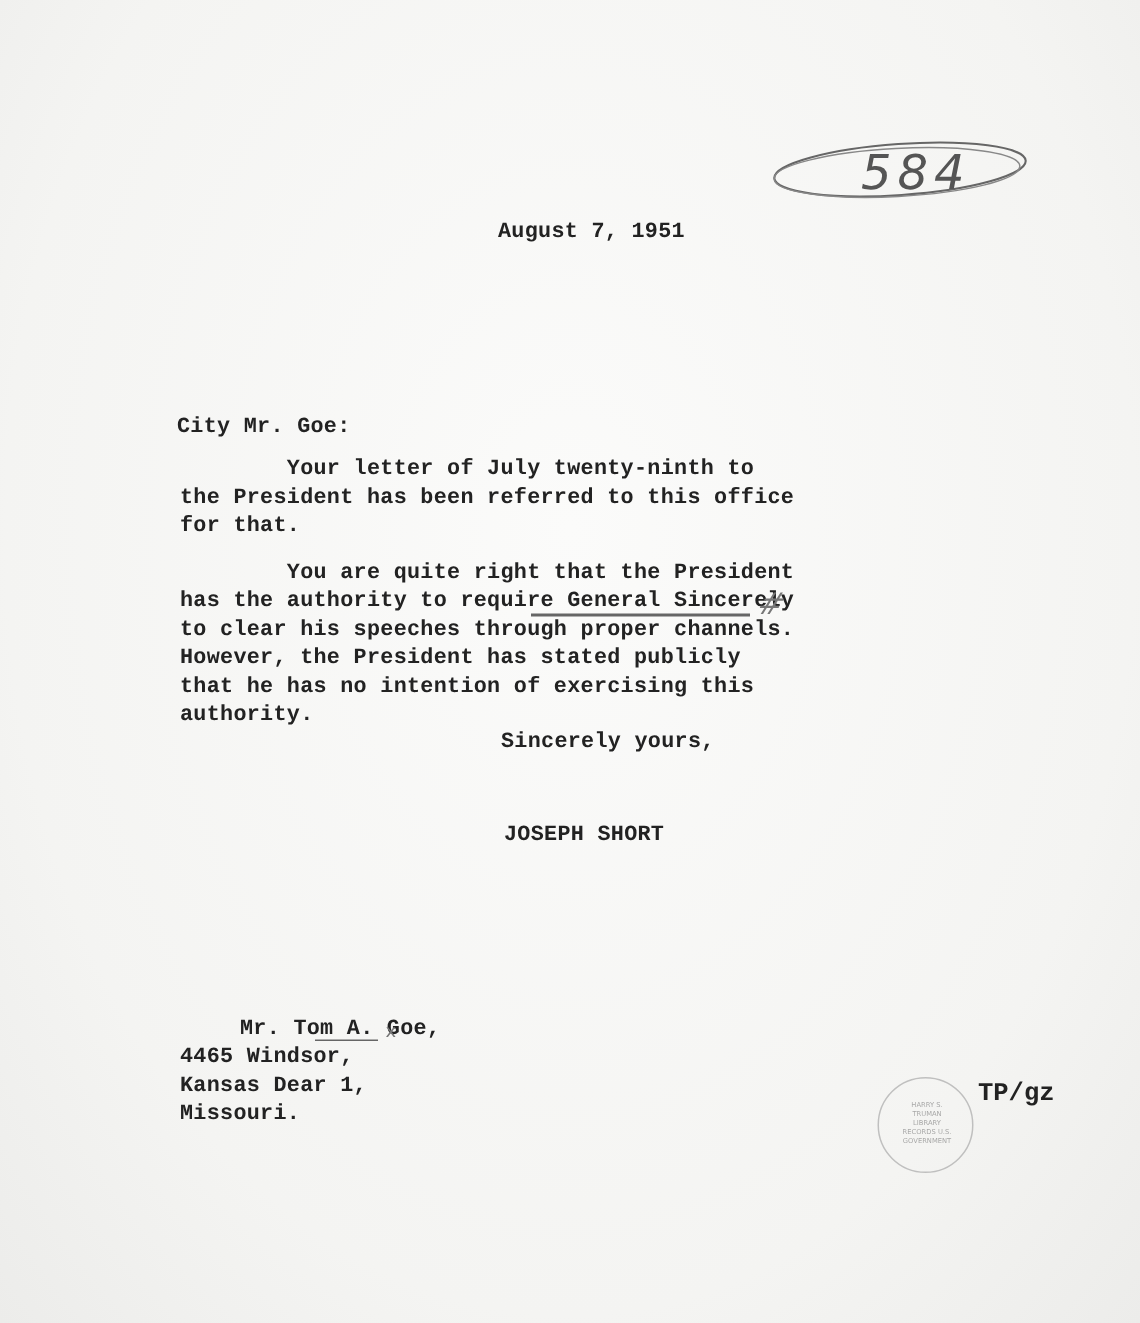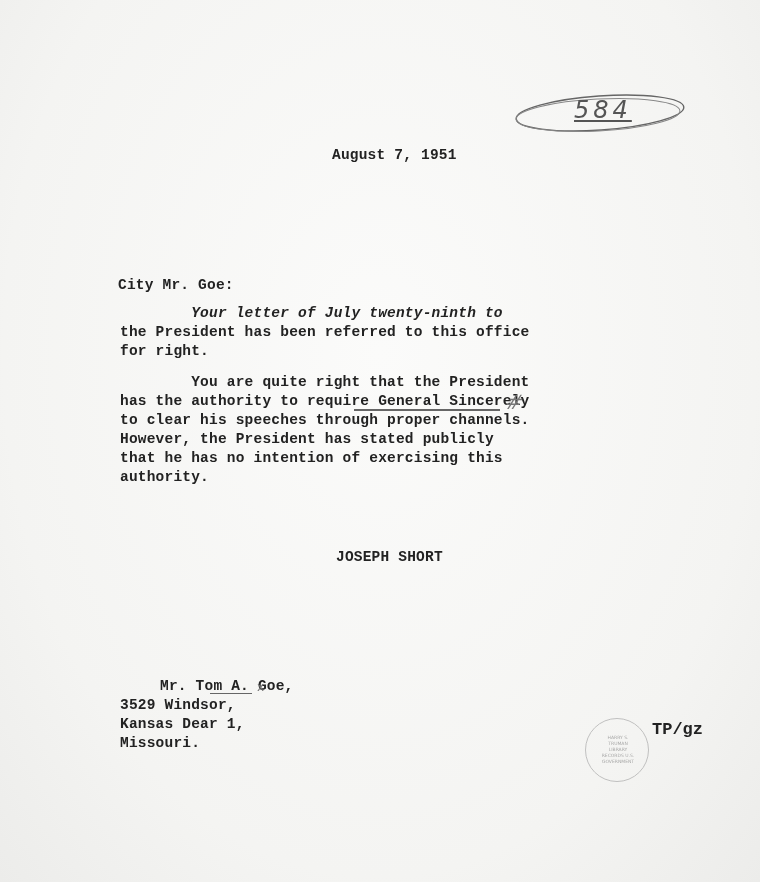--- a/index.html
+++ b/index.html
@@ -24,23 +24,22 @@
       white-space: pre;
       color: #222;
     }
     .file-number {
       position: absolute; left: 514px; top: 92px; width: 172px; height: 42px;
     }
     .file-number svg { position: absolute; left: 0; top: 0; }
     .file-number .num {
       position: absolute; left: 60px; top: 4px;
       font-family: "DejaVu Sans", sans-serif;
-      font-size: 24px; color: #555; letter-spacing: 4px;
+      font-size: 32px; color: #555; letter-spacing: 4px;
       font-style: italic;
-      text-decoration: underline;
     }
     .signer-name { font-weight: bold; }
     .underline-mark {
       position: absolute; height: 1.5px; background: #666;
     }
     .hand-mark {
       position: absolute; font-family: "DejaVu Sans", sans-serif; color: #777;
     }
     .stamp {
       position: absolute; left: 585px; top: 718px; width: 62px; height: 62px;
@@ -70,43 +69,44 @@
       <ellipse cx="84" cy="23" rx="82" ry="16" fill="none" stroke="#888" stroke-width="1" transform="rotate(-3 84 23)"></ellipse>
     </svg>
     <span class="num">584</span>
   </div>
 
   <div class="typed" style="left:332px; top:146px;text-align:center;">August 7, 1951</div>
 
   <div class="typed" style="left:118px; top:276px;">City Mr. Goe:</div>
 
   <div>
-    <div class="typed" style="left:120px; top:304px;font-style:italic;">        Your letter of July twenty-ninth to</div>
+    <div class="typed" style="left:120px; top:304px;">        Your letter of July twenty-ninth to</div>
     <div class="typed" style="left:120px; top:323px;">the President has been referred to this office</div>
-    <div class="typed" style="left:120px; top:342px;">for right.</div>
+    <div class="typed" style="left:120px; top:342px;">for that.</div>
   </div>
 
   <div>
     <div class="typed" style="left:120px; top:373px;">        You are quite right that the President</div>
     <div class="typed" style="left:120px; top:392px;">has the authority to require General Sincerely</div>
     <div class="typed" style="left:120px; top:411px;">to clear his speeches through proper channels.</div>
     <div class="typed" style="left:120px; top:430px;">However, the President has stated publicly</div>
     <div class="typed" style="left:120px; top:449px;">that he has no intention of exercising this</div>
     <div class="typed" style="left:120px; top:468px;">authority.</div>
   </div>
 
   <div class="underline-mark" style="left:354px; top:409px; width:146px;"></div>
   <div class="hand-mark" style="left:506px; top:390px; font-size:20px; transform:skewX(-20deg);">#</div>
 
+  <div class="typed" style="left:334px; top:486px;">Sincerely yours,</div>
 
   <div class="typed signer-name" style="left:336px; top:548px;">JOSEPH SHORT</div>
 
   <div>
     <div class="typed" style="left:120px; top:677px;margin-left:40px;">Mr. Tom A. Goe,</div>
-    <div class="typed" style="left:120px; top:696px;">3529 Windsor,</div>
+    <div class="typed" style="left:120px; top:696px;">4465 Windsor,</div>
     <div class="typed" style="left:120px; top:715px;">Kansas Dear 1,</div>
     <div class="typed" style="left:120px; top:734px;">Missouri.</div>
   </div>
 
   <div class="underline-mark" style="left:210px; top:693px; width:42px; height:1px;"></div>
   <div class="hand-mark" style="left:257px; top:680px; font-size:12px;">x</div>
 
   <div class="stamp">
     <div class="stamp-text">HARRY S. TRUMAN LIBRARY RECORDS U.S. GOVERNMENT</div>
   </div>

